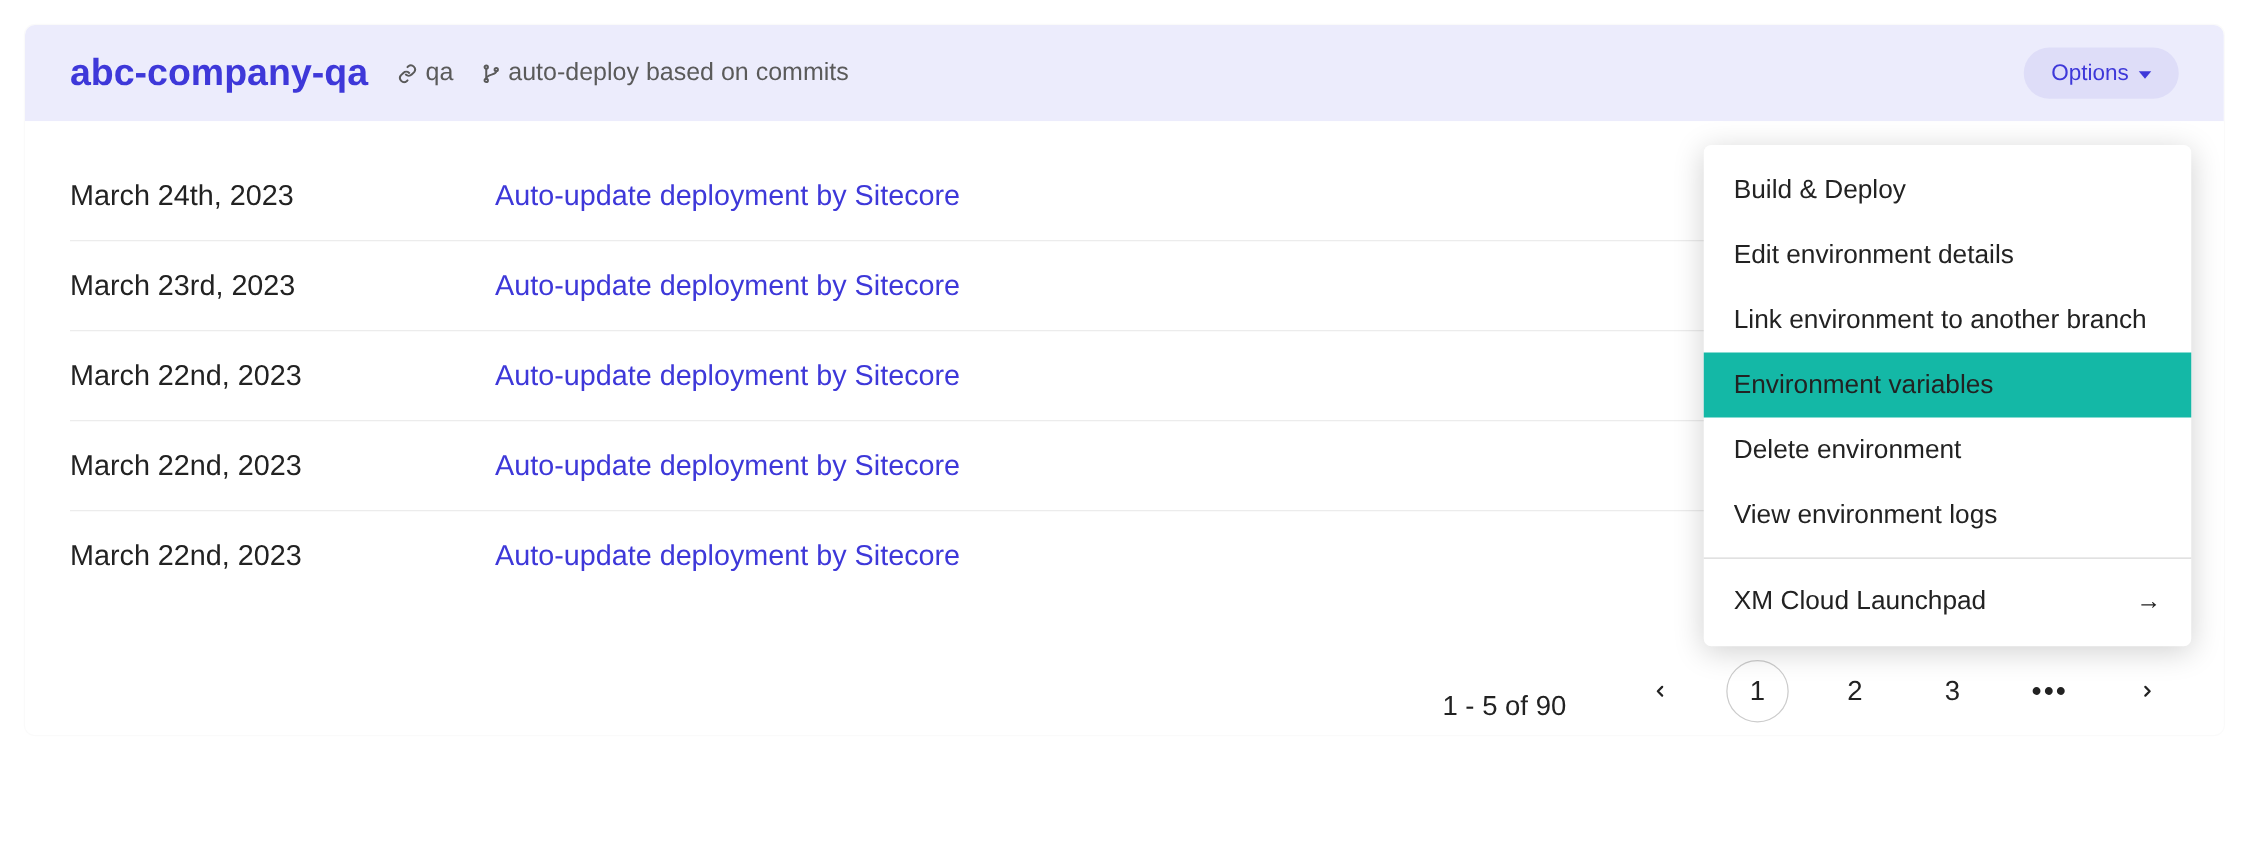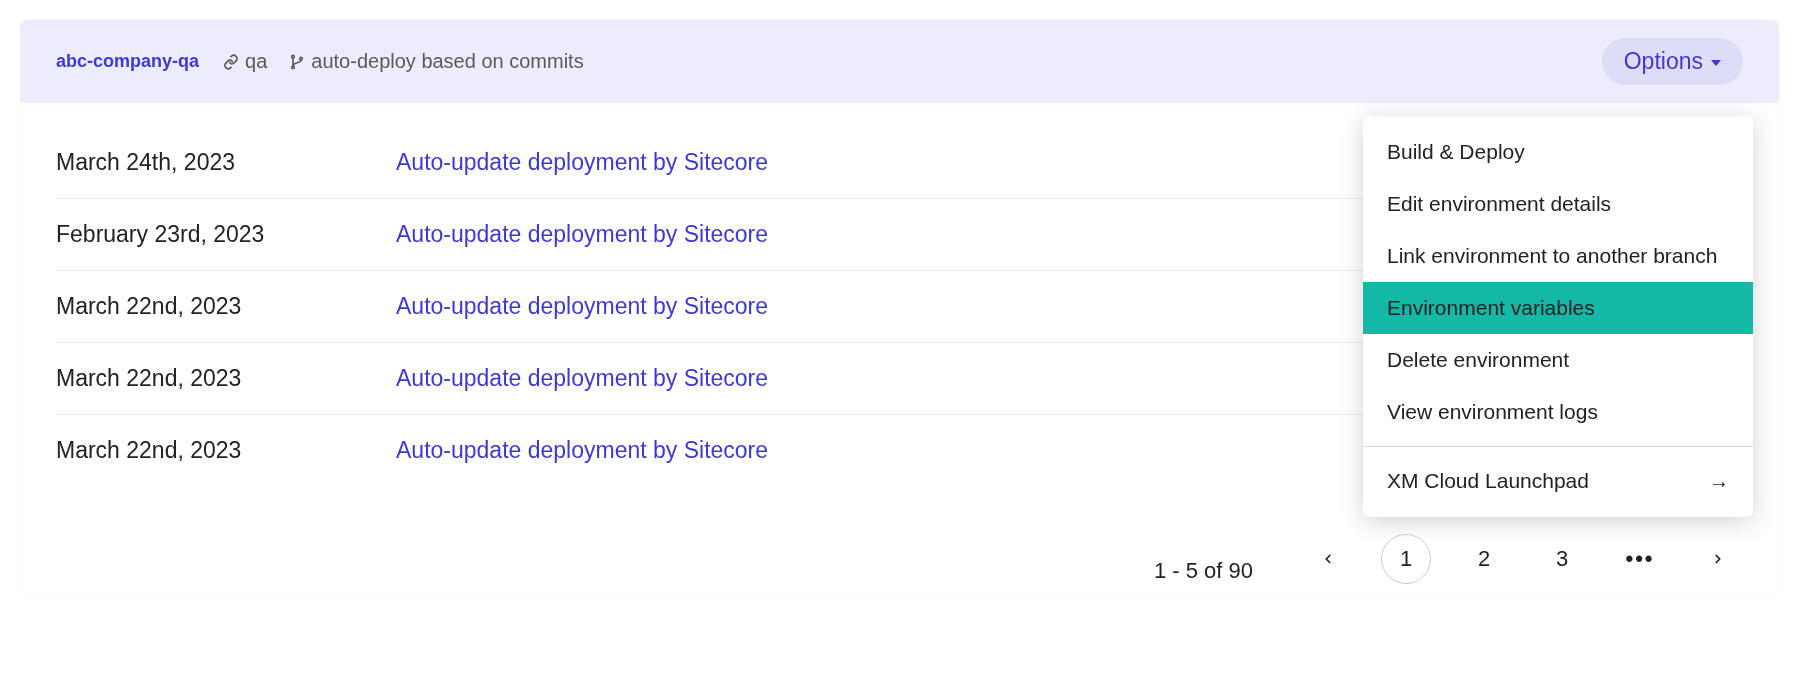--- a/index.html
+++ b/index.html
@@ -18,21 +18,21 @@
   .header {
     background: #ECECFC;
     display: flex;
     align-items: center;
     padding: 18px 36px;
     border-top-left-radius: 8px;
     border-top-right-radius: 8px;
   }
   .env-name {
     color: #3E38D9;
-    font-size: 18px;
+    font-size: 30px;
     font-weight: 700;
     margin-right: 24px;
   }
   .meta {
     display: flex;
     align-items: center;
     color: #5a5a5a;
     font-size: 20px;
     gap: 22px;
   }
@@ -41,21 +41,21 @@
     align-items: center;
     gap: 6px;
     color: #5a5a5a;
     justify-content: space-between;
   }
   .meta-item svg { width: 16px; height: 16px; stroke:#5a5a5a; }
   .spacer { flex: 1; }
   .options-btn {
     background: #DEDDF8;
     color: #3E38D9;
-    font-size: 23px;
+    font-size: 18px;
     font-weight: 500;
     padding: 10px 22px;
     border-radius: 999px;
     border: none;
     display: inline-flex;
     align-items: center;
     gap: 8px;
     cursor: pointer;
   }
   .options-btn .caret {
@@ -204,21 +204,21 @@
       <span class="arrow">→</span>
     </div>
   </div>
 
   <div class="body">
     <div class="row">
       <span class="date">March 24th, 2023</span>
       <a class="desc">Auto-update deployment by Sitecore</a>
     </div>
     <div class="row">
-      <span class="date">February 23rd, 2023</span>
+      <span class="date">March 23rd, 2023</span>
       <a class="desc">Auto-update deployment by Sitecore</a>
     </div>
     <div class="row">
       <span class="date">March 22nd, 2023</span>
       <a class="desc">Auto-update deployment by Sitecore</a>
     </div>
     <div class="row">
       <span class="date">March 22nd, 2023</span>
       <a class="desc">Auto-update deployment by Sitecore</a>
     </div>

